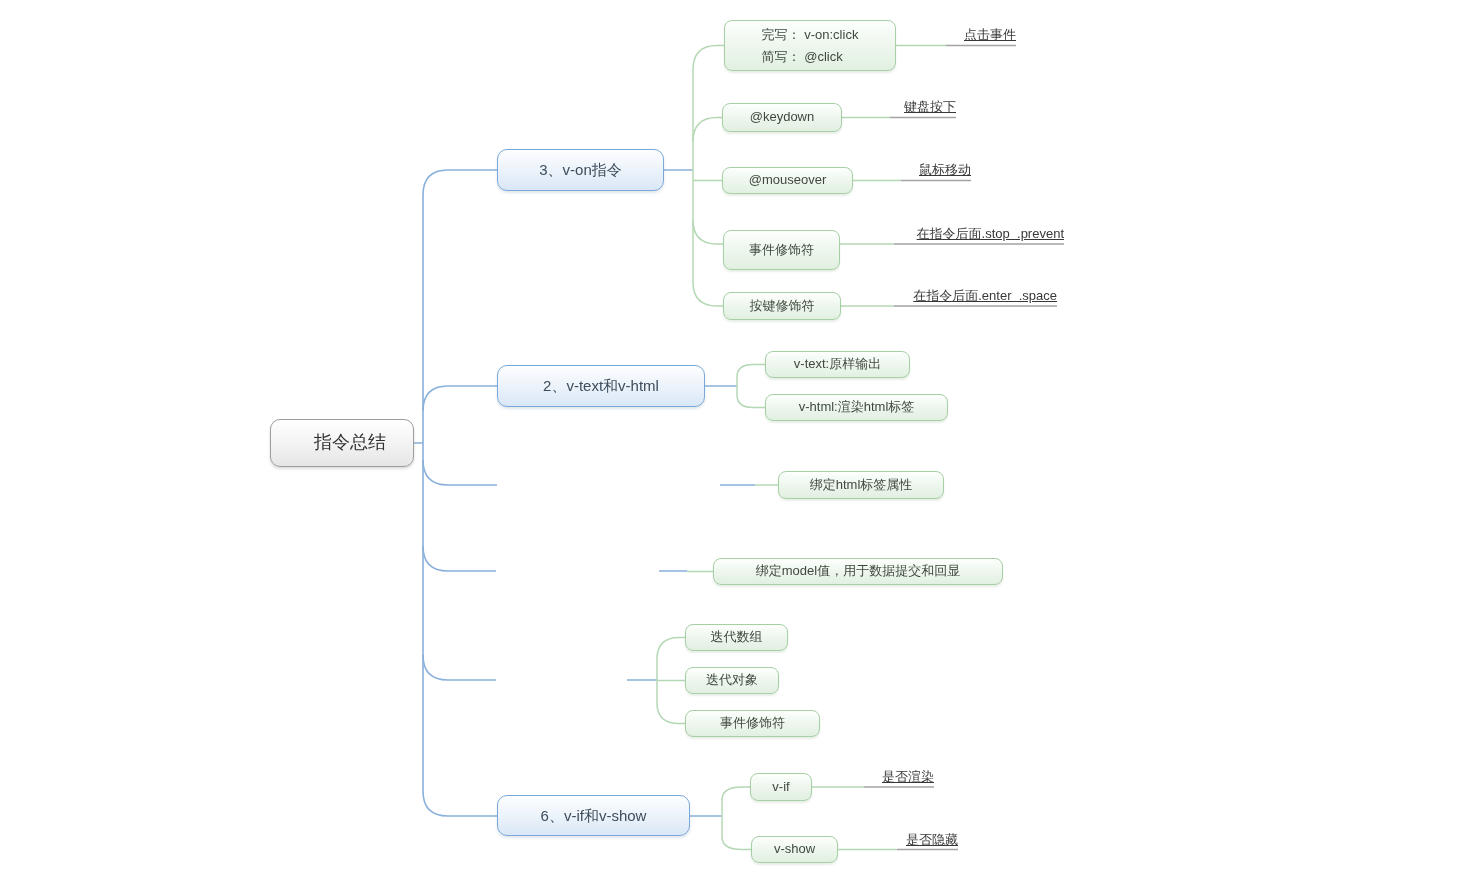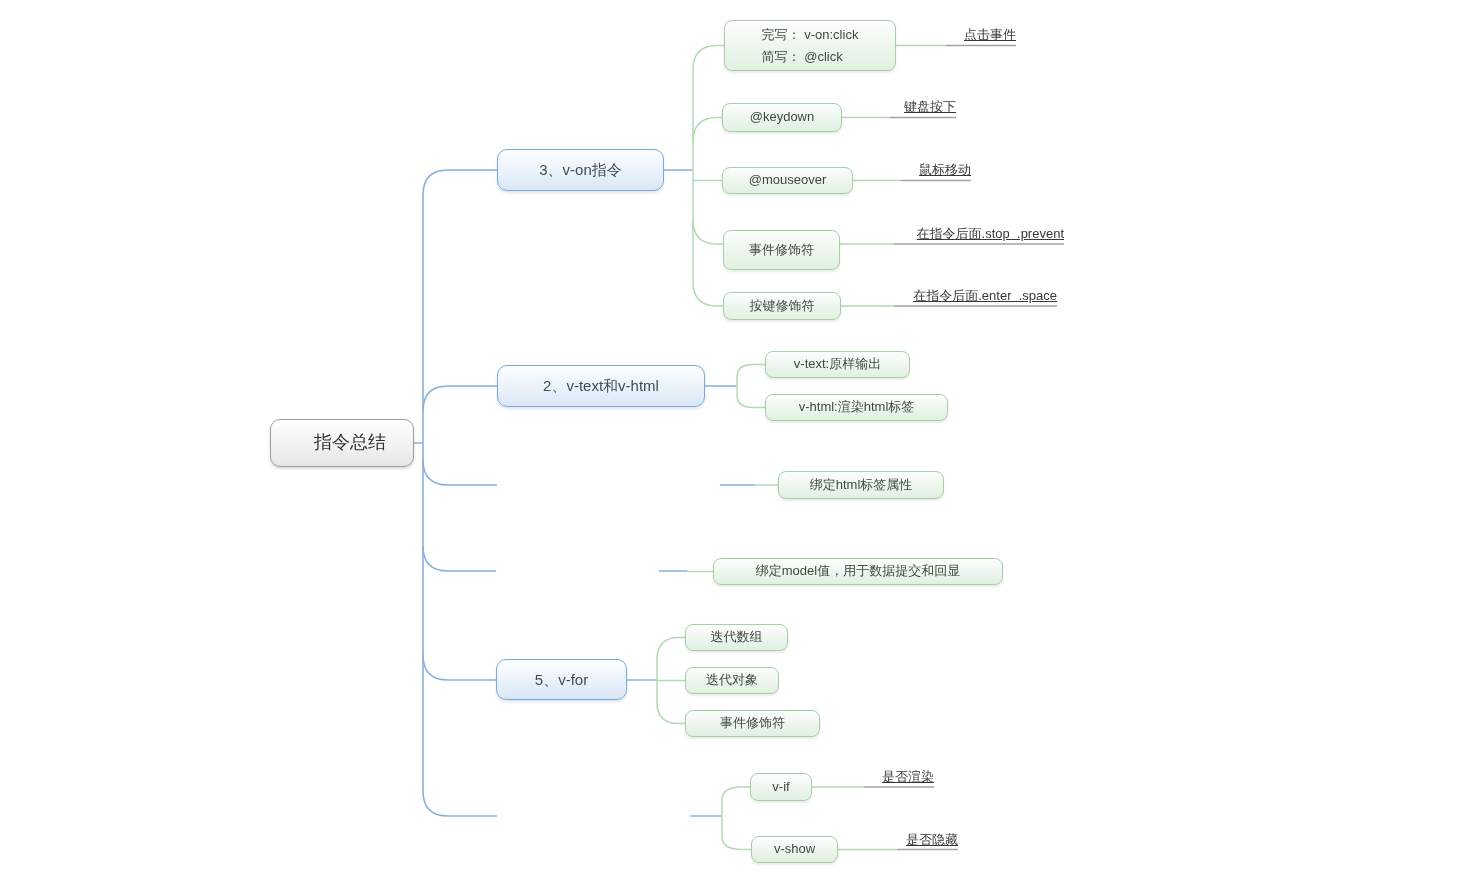--- a/index.html
+++ b/index.html
@@ -80,22 +80,22 @@
   <div class="node root-topic" style="left:270px;top:419px;width:144px;height:48px">
     <span class="label">指令总结</span>
   </div>
 
   <div class="node topic" style="left:497px;top:149px;width:167px;height:42px">
     <span class="label">3、v-on指令</span>
   </div>
   <div class="node topic" style="left:497px;top:365px;width:208px;height:42px">
     <span class="label">2、v-text和v-html</span>
   </div>
-  <div class="node topic" style="left:496px;top:659px;width:131px;height:41px">
-    <span class="label">5、v-for</span>
+  <div class="node topic" style="left:497px;top:795px;width:193px;height:41px">
+    <span class="label">6、v-if和v-show</span>
   </div>
 
   <div class="node sub" style="left:724px;top:20px;width:172px;height:51px;line-height:1.65">
     <span class="label">完写： v-on:click
 简写： @click</span>
   </div>
   <div class="node sub" style="left:722px;top:103px;width:120px;height:29px">
     <span class="label">@keydown</span>
   </div>
   <div class="node sub" style="left:722px;top:167px;width:131px;height:27px">

